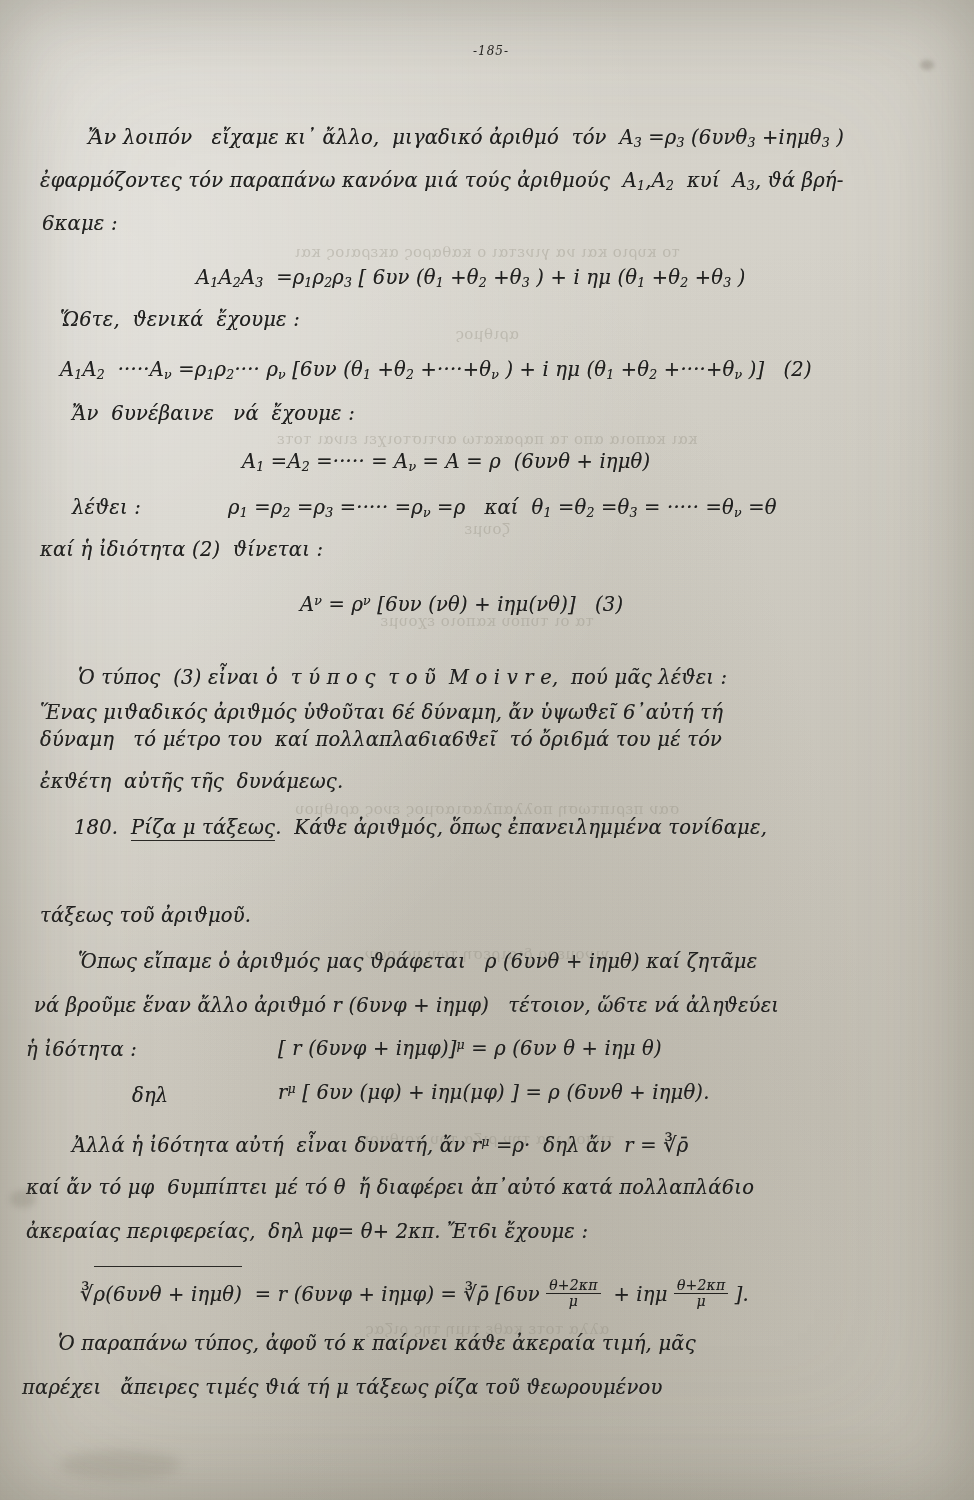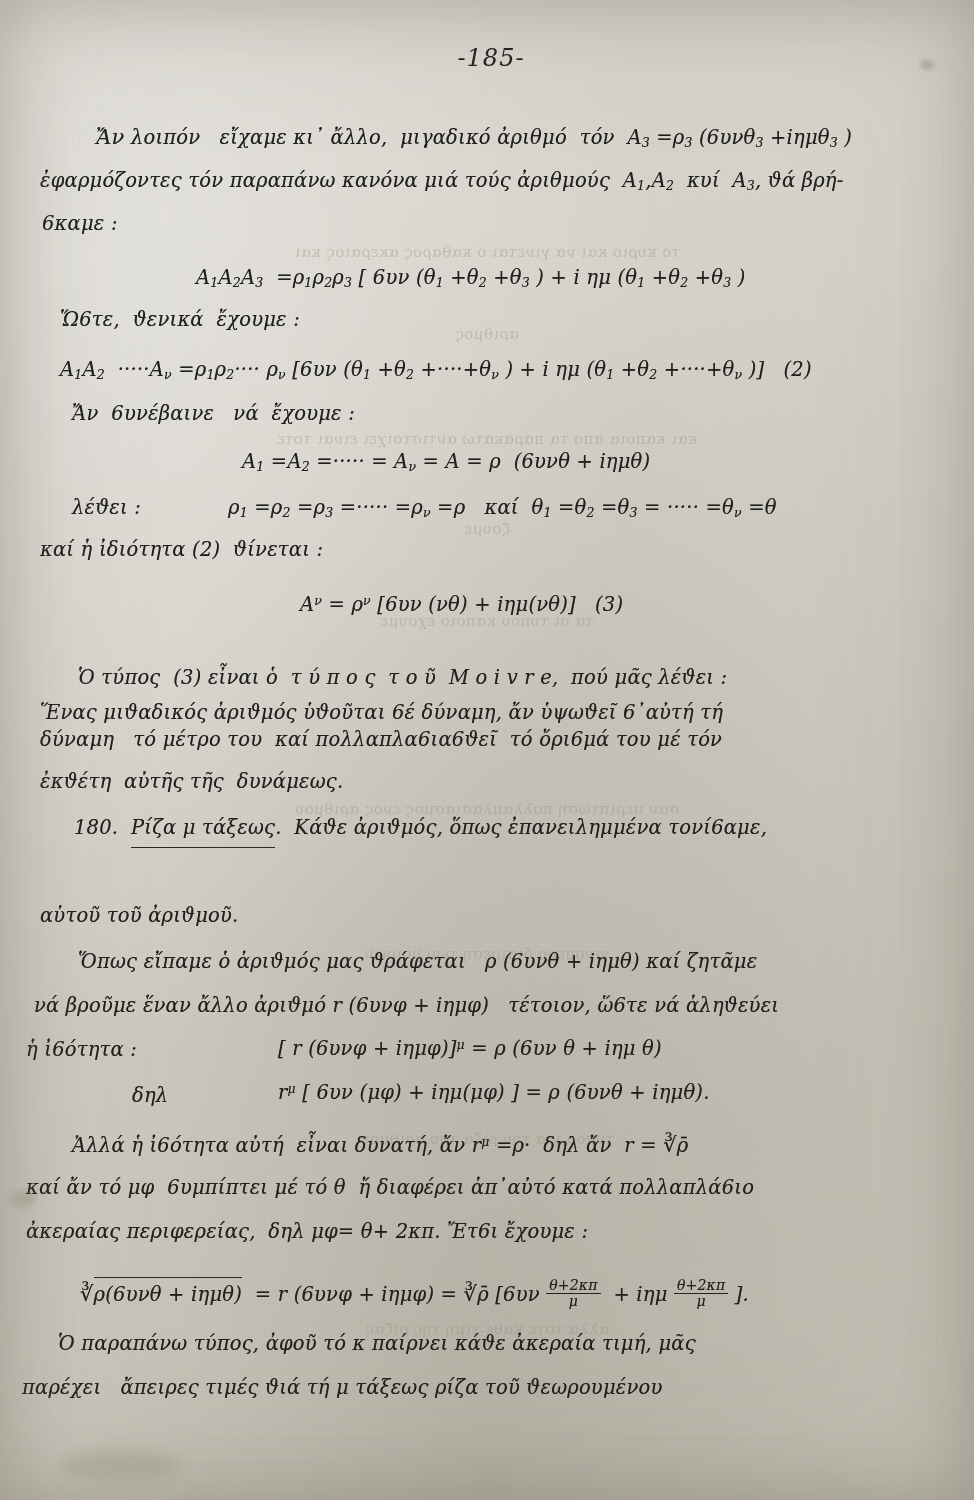--- a/index.html
+++ b/index.html
@@ -70,21 +70,21 @@
   }
 
   .folio {
     position: absolute;
     top: 44px;
     left: 8px;
     right: 0;
     text-align: center;
     font-family: "DejaVu Serif", serif;
     font-style: italic;
-    font-size: 24px;
+    font-size: 12px;
     color: #22211f;
     letter-spacing: 1px;
   }
 
   .lines {
     position: absolute;
     left: 0;
     top: 0;
     width: 974px;
     height: 1500px;
@@ -101,22 +101,22 @@
   .frac {
     display: inline-block;
     text-align: center;
     vertical-align: -5px;
     font-size: 14px;
     line-height: 1.05;
   }
   .frac .num { display: block; border-bottom: 1px solid #22211f; padding: 0 3px; }
   .frac .den { display: block; padding: 0 3px; }
 
-  .uline { border-bottom: 1px solid #2a2926; padding-bottom: 8px; }
-  .oline { border-top: 1px solid #2a2926; padding-top: 5px; }
+  .uline { border-bottom: 1px solid #2a2926; padding-bottom: 1px; }
+  .oline { border-top: 1px solid #2a2926; padding-top: 16px; }
 
   .radsign { font-size: 21px; }
 
   .smudge {
     position: absolute;
     border-radius: 50%;
     pointer-events: none;
   }
 </style>
 </head>
@@ -134,38 +134,38 @@
       <div class="bleed" style="top: 612px;">τα  οι  τυπου  καποιο  εχουμε</div>
       <div class="bleed" style="top: 800px;">σαν  περιπτωση  πολλαπλασιασμος  ενος  αριθμου</div>
       <div class="bleed" style="top: 945px;">γινομενο  διαιρεση  των  μοιρων</div>
       <div class="bleed" style="top: 1130px;">τυπου  για  την  ριζα  του  αριθμου</div>
       <div class="bleed" style="top: 1320px;">αλλα  τοτε  καθε  τιμη  της  ριζας</div>
     </div>
 
   <div class="folio">-185-</div>
 
   <div class="lines" id="ink-layer">
-      <div class="ink ln" style="top: 126px; left: 96px;"><span style="font-size:21px">Ἄν</span> λοιπόν&nbsp;&nbsp; εἴχαμε κι᾽ ἄλλο,&nbsp; μιγαδικό ἀριθμό&nbsp; τόν&nbsp; A<span class="sub">3</span> =ρ<span class="sub">3</span> (6υνθ<span class="sub">3</span> +iημθ<span class="sub">3</span> )</div>
+      <div class="ink ln" style="top: 126px; left: 88px;"><span style="font-size:21px">Ἄν</span> λοιπόν&nbsp;&nbsp; εἴχαμε κι᾽ ἄλλο,&nbsp; μιγαδικό ἀριθμό&nbsp; τόν&nbsp; A<span class="sub">3</span> =ρ<span class="sub">3</span> (6υνθ<span class="sub">3</span> +iημθ<span class="sub">3</span> )</div>
       <div class="ink ln" style="top: 171px; left: 40px;">ἐφαρμόζοντες τόν παραπάνω κανόνα μιά τούς ἀριθμούς&nbsp; A<span class="sub">1</span>,A<span class="sub">2</span>&nbsp; κυί&nbsp; A<span class="sub">3</span>, ϑά βρή-</div>
       <div class="ink ln" style="top: 214px; left: 42px;">6καμε :</div>
       <div class="ink ln" style="top: 268px; left: 196px;">A<span class="sub">1</span>A<span class="sub">2</span>A<span class="sub">3</span>&nbsp; =ρ<span class="sub">1</span>ρ<span class="sub">2</span>ρ<span class="sub">3</span> [ 6υν (θ<span class="sub">1</span> +θ<span class="sub">2</span> +θ<span class="sub">3</span> ) + i ημ (θ<span class="sub">1</span> +θ<span class="sub">2</span> +θ<span class="sub">3</span> )</div>
       <div class="ink ln" style="top: 310px; left: 60px;">Ὥ6τε,&nbsp; ϑενικά&nbsp; ἔχουμε :</div>
       <div class="ink ln" style="top: 360px; left: 60px;">A<span class="sub">1</span>A<span class="sub">2</span>&nbsp;&nbsp;·····A<span class="sub">ν</span> =ρ<span class="sub">1</span>ρ<span class="sub">2</span>···· ρ<span class="sub">ν</span> [6υν (θ<span class="sub">1</span> +θ<span class="sub">2</span> +····+θ<span class="sub">ν</span> ) + i ημ (θ<span class="sub">1</span> +θ<span class="sub">2</span> +····+θ<span class="sub">ν</span> )]&nbsp;&nbsp; (2)</div>
       <div class="ink ln" style="top: 404px; left: 72px;">Ἄν&nbsp; 6υνέβαινε&nbsp;&nbsp; νά&nbsp; ἔχουμε :</div>
       <div class="ink ln" style="top: 452px; left: 242px;">A<span class="sub">1</span> =A<span class="sub">2</span> =····· = A<span class="sub">ν</span> = A = ρ&nbsp; (6υνθ + iημθ)</div>
       <div class="ink ln" style="top: 498px; left: 72px;">λέϑει :</div>
       <div class="ink ln" style="top: 498px; left: 228px;">ρ<span class="sub">1</span> =ρ<span class="sub">2</span> =ρ<span class="sub">3</span> =····· =ρ<span class="sub">ν</span> =ρ&nbsp;&nbsp; καί&nbsp; θ<span class="sub">1</span> =θ<span class="sub">2</span> =θ<span class="sub">3</span> = ····· =θ<span class="sub">ν</span> =θ</div>
       <div class="ink ln" style="top: 540px; left: 40px;">καί ἡ ἰδιότητα (2)&nbsp; ϑίνεται :</div>
       <div class="ink ln" style="top: 594px; left: 300px;">A<span class="sup">ν</span> = ρ<span class="sup">ν</span> [6υν (νθ) + iημ(νθ)]&nbsp;&nbsp; (3)</div>
       <div class="ink ln" style="top: 640px; left: 78px; margin-top: 28px;">Ὁ τύπος&nbsp; (3) εἶναι ὁ&nbsp; τ ύ π ο ς&nbsp; τ ο ῦ&nbsp; M o i v r e,&nbsp; πού μᾶς λέϑει :</div>
       <div class="ink ln" style="top: 684px; left: 40px; margin-top: 19px;">Ἕνας μιϑαδικός ἀριϑμός ὑϑοῦται 6έ δύναμη, ἄν ὑψωϑεῖ 6᾽αὐτή τή</div>
       <div class="ink ln" style="top: 730px; left: 40px; text-align: center;">δύναμη&nbsp;&nbsp; τό μέτρο του&nbsp; καί πολλαπλα6ια6ϑεῖ&nbsp; τό ὄρι6μά του μέ τόν</div>
       <div class="ink ln" style="top: 772px; left: 40px;">ἐκϑέτη&nbsp; αὐτῆς τῆς&nbsp; δυνάμεως.</div>
       <div class="ink ln" style="top: 818px; left: 74px;">180.&nbsp; <span class="uline">Ρίζα μ τάξεως</span>.&nbsp; Κάϑε ἀριϑμός, ὅπως ἐπανειλημμένα τονί6αμε,</div>
-      <div class="ink ln" style="top: 906px; left: 40px;">αὐτοῦ τοῦ ἀριϑμοῦ.</div>
+      <div class="ink ln" style="top: 906px; left: 40px;">τάξεως τοῦ ἀριϑμοῦ.</div>
       <div class="ink ln" style="top: 952px; left: 78px;">Ὅπως εἴπαμε ὁ ἀριϑμός μας ϑράφεται&nbsp;&nbsp; ρ (6υνθ + iημθ) καί ζητᾶμε</div>
       <div class="ink ln" style="top: 996px; left: 34px;">νά βροῦμε ἕναν ἄλλο ἀριϑμό r (6υνφ + iημφ)&nbsp;&nbsp; τέτοιον, ὥ6τε νά ἀληϑεύει</div>
       <div class="ink ln" style="top: 1040px; left: 26px;">ἡ ἰ6ότητα :</div>
       <div class="ink ln" style="top: 1038px; left: 278px;">[ r (6υνφ + iημφ)]<span class="sup">μ</span> = ρ (6υν θ + iημ θ)</div>
       <div class="ink ln" style="top: 1086px; left: 132px;">δηλ</div>
       <div class="ink ln" style="top: 1082px; left: 278px;">r<span class="sup">μ</span> [ 6υν (μφ) + iημ(μφ) ] = ρ (6υνθ + iημθ).</div>
       <div class="ink ln" style="top: 1134px; left: 72px;">Ἀλλά ἡ ἰ6ότητα αὐτή&nbsp; εἶναι δυνατή, ἄν r<span class="sup">μ</span> =ρ·&nbsp; δηλ ἄν&nbsp; r = <span class="radsign">∛</span>ρ̄</div>
       <div class="ink ln" style="top: 1178px; left: 26px;">καί ἄν τό μφ&nbsp; 6υμπίπτει μέ τό θ&nbsp; ἤ διαφέρει ἀπ᾽αὐτό κατά πολλαπλά6ιο</div>
       <div class="ink ln" style="top: 1222px; left: 26px;">ἀκεραίας περιφερείας,&nbsp; δηλ μφ= θ+ 2κπ. Ἔτ6ι ἔχουμε :</div>
       <div class="ink ln" style="top: 1278px; left: 80px;"><span class="radsign">∛</span><span class="oline">ρ(6υνθ + iημθ)</span>&nbsp; = r (6υνφ + iημφ) = <span class="radsign">∛</span>ρ̄ [6υν <span class="frac"><span class="num">θ+2κπ</span><span class="den">μ</span></span>&nbsp; + iημ <span class="frac"><span class="num">θ+2κπ</span><span class="den">μ</span></span> ].</div>

